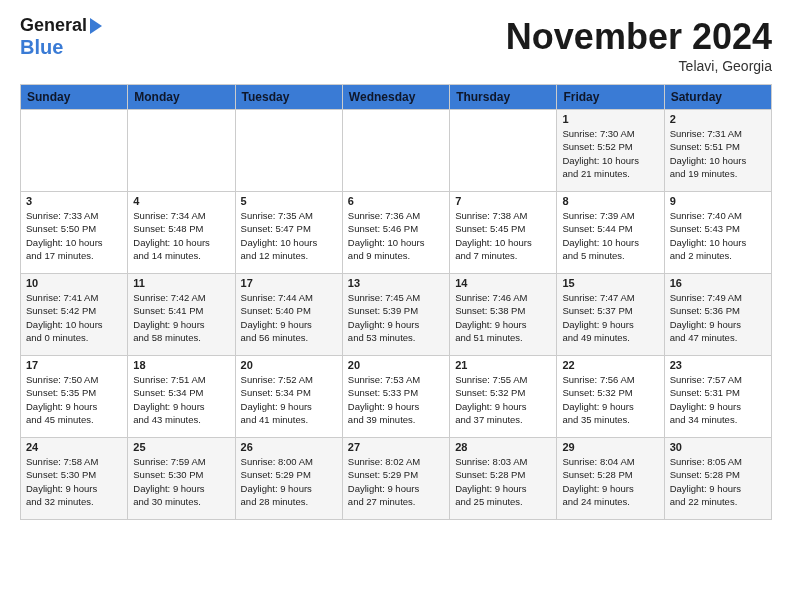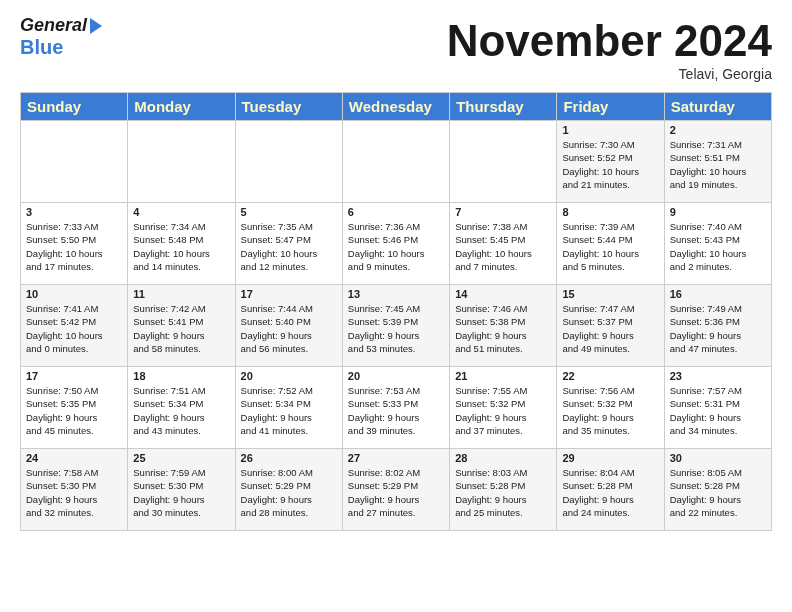--- a/index.html
+++ b/index.html
@@ -21,37 +21,37 @@
       margin-bottom: 10px;
     }
     .logo {
       display: flex;
       align-items: center;
     }
     .title-area {
       text-align: right;
     }
     .month-title {
-      font-size: 44px;
+      font-size: 36px;
       font-weight: bold;
       color: #1a1a1a;
     }
     .location {
       font-size: 14px;
       color: #333;
     }
     table {
       width: 100%;
       border-collapse: collapse;
       table-layout: fixed;
     }
     thead tr th {
       background-color: #3a7bd5;
-      color: #fef9c3;
-      font-size: 15px;
+      color: #0f172a;
+      font-size: 12px;
       font-weight: bold;
       padding: 5px 6px;
       text-align: left;
       border: 1px solid #ccc;
     }
     tbody tr td {
       vertical-align: top;
       border: 1px solid #ccc;
       padding: 3px 5px;
       height: 82px;
@@ -78,21 +78,21 @@
   </style>
 </head>
 <body>
 
 <div class="page">
   <div class="header-row">
     <div class="logo">
       <div>
         <div style="display:flex;align-items:center;">
           <div style="font-size:18px;font-weight:bold;color:#1a1a1a;line-height:1.1;">
-            <span style="color:#1a1a1a;font-style:italic;">General</span><span style="display:inline-block;width:0;height:0;border-top:8px solid transparent;border-bottom:8px solid transparent;border-left:12px solid #3a7bd5;margin-left:3px;vertical-align:middle;"></span>
+            <span style="color:#1a1a1a;">General</span><span style="display:inline-block;width:0;height:0;border-top:8px solid transparent;border-bottom:8px solid transparent;border-left:12px solid #3a7bd5;margin-left:3px;vertical-align:middle;"></span>
           </div>
         </div>
         <div style="font-size:20px;font-weight:bold;color:#3a7bd5;line-height:1.1;">Blue</div>
       </div>
     </div>
     <div class="title-area">
       <div class="month-title">November 2024</div>
       <div class="location">Telavi, Georgia</div>
     </div>
   </div>

